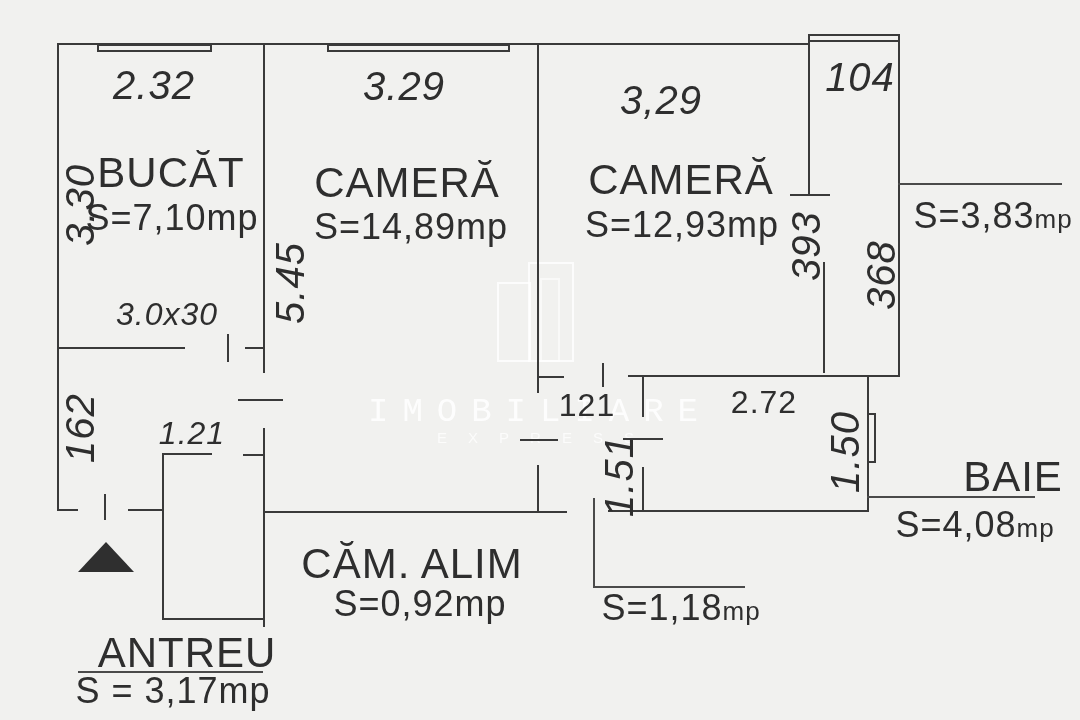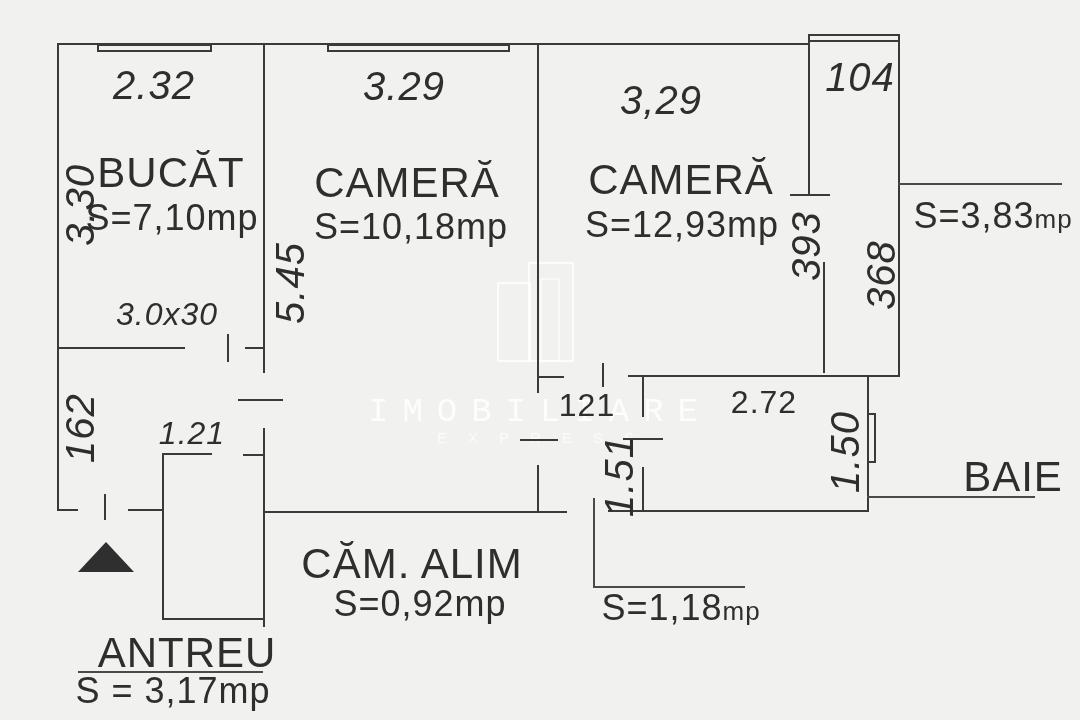--- a/index.html
+++ b/index.html
@@ -120,28 +120,29 @@
   <div class="lbl dim-md" style="left:764px; top:402px;">2.72</div>
   <div class="lbl dim rot ital" style="left:619px; top:476px;">1.51</div>
   <div class="lbl dim rot ital" style="left:845px; top:452px;">1.50</div>
   <div class="lbl dim rot ital" style="left:806px; top:246px;">393</div>
   <div class="lbl dim rot ital" style="left:881px; top:275px;">368</div>
 
   <div class="lbl room" style="left:171px; top:173px;">BUCĂT</div>
   <div class="lbl area" style="left:172px; top:218px;"><span>S=7,10</span><span>mp</span></div>
 
   <div class="lbl room" style="left:407px; top:183px;">CAMERĂ</div>
-  <div class="lbl area" style="left:411px; top:227px;"><span>S=10,18</span><span>mp</span></div>
+  <div class="lbl area" style="left:411px; top:227px;"><span>S=14,89</span><span>mp</span></div>
 
   <div class="lbl room" style="left:681px; top:180px;">CAMERĂ</div>
   <div class="lbl area" style="left:682px; top:225px;"><span>S=12,93</span><span>mp</span></div>
 
   <div class="lbl area" style="left:993px; top:216px;"><span>S=3,83</span><span class="unit-sm">mp</span></div>
 
   <div class="lbl room" style="left:972px; top:477px;margin-left:41px;">BAIE</div>
+  <div class="lbl area" style="left:975px; top:525px;"><span>S=4,08</span><span class="unit-sm">mp</span></div>
 
   <div class="lbl area" style="left:681px; top:608px;"><span>S=1,18</span><span class="unit-sm">mp</span></div>
 
   <div class="lbl room" style="left:412px; top:564px;">CĂM. ALIM</div>
   <div class="lbl area" style="left:420px; top:604px;"><span>S=0,92</span><span>mp</span></div>
 
   <div class="lbl room" style="left:187px; top:653px;">ANTREU</div>
   <div class="lbl area" style="left:173px; top:691px;"><span>S = 3,17</span><span>mp</span></div>
 
 </div>

